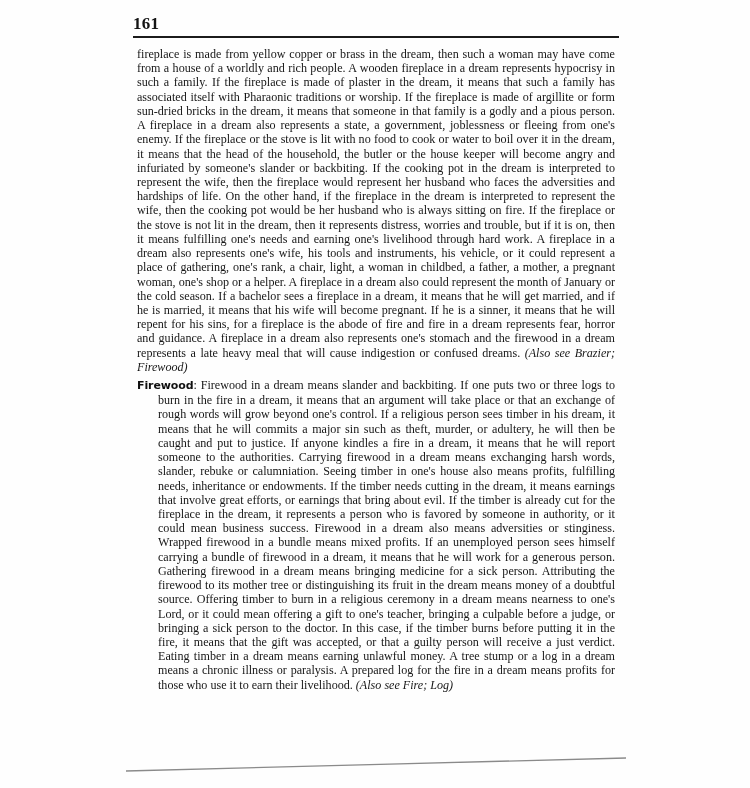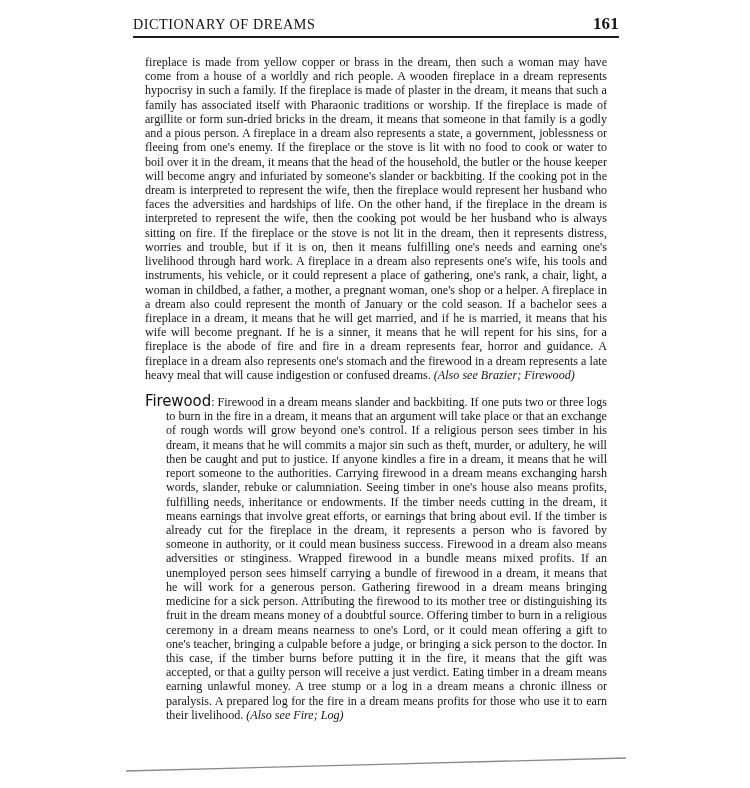--- a/index.html
+++ b/index.html
@@ -63,21 +63,21 @@
 
   
   .column {
     position: absolute;
     left: 133px;
     top: 43px;
     width: 486px;
   }
 
   .para {
-    margin: 12px;
+    margin: 4px;
     font-size: 12.1px;
     line-height: 14.22px;
     text-align: justify;
     text-justify: inter-word;
     color: #161616;
     hyphens: none;
   }
 
   
   .para.continuation {
@@ -85,22 +85,22 @@
   }
 
   
   .para.entry {
     padding-left: 21px;
     text-indent: -21px;
   }
 
   .entry-term {
     font-family: "DejaVu Sans", "Liberation Sans", sans-serif;
-    font-weight: normal;
-    font-size: 15px;
+    font-weight: bold;
+    font-size: 11px;
     letter-spacing: -0.1px;
     color: #101010;
   }
 
   .cross-ref {
     font-style: italic;
   }
 
   
   .foot-rule-wrap {
@@ -114,21 +114,20 @@
   .foot-rule-wrap svg {
     display: block;
   }
 </style>
 </head>
 <body>
 
 <div class="page">
 
   <div class="running-head">
-    <span class="running-title">DICTIONARY OF DREAMS</span>
     <span class="page-number">161</span>
   </div>
   <div class="head-rule"></div>
 
   <div class="column">
 
     <p class="para continuation"><span>fireplace is made from yellow copper or brass in the dream, then such a woman may have come from a house of a worldly and rich people. A wooden fireplace in a dream represents hypocrisy in such a family. If the fireplace is made of plaster in the dream, it means that such a family has associated itself with Pharaonic traditions or worship. If the fireplace is made of argillite or form sun-dried bricks in the dream, it means that someone in that family is a godly and a pious person. A fireplace in a dream also represents a state, a government, joblessness or fleeing from one's enemy. If the fireplace or the stove is lit with no food to cook or water to boil over it in the dream, it means that the head of the household, the butler or the house keeper will become angry and infuriated by someone's slander or backbiting. If the cooking pot in the dream is interpreted to represent the wife, then the fireplace would represent her husband who faces the adversities and hardships of life. On the other hand, if the fireplace in the dream is interpreted to represent the wife, then the cooking pot would be her husband who is always sitting on fire. If the fireplace or the stove is not lit in the dream, then it represents distress, worries and trouble, but if it is on, then it means fulfilling one's needs and earning one's livelihood through hard work. A fireplace in a dream also represents one's wife, his tools and instruments, his vehicle, or it could represent a place of gathering, one's rank, a chair, light, a woman in childbed, a father, a mother, a pregnant woman, one's shop or a helper. A fireplace in a dream also could represent the month of January or the cold season. If a bachelor sees a fireplace in a dream, it means that he will get married, and if he is married, it means that his wife will become pregnant. If he is a sinner, it means that he will repent for his sins, for a fireplace is the abode of fire and fire in a dream represents fear, horror and guidance. A fireplace in a dream also represents one's stomach and the firewood in a dream represents a late heavy meal that will cause indigestion or confused dreams. </span><span class="cross-ref">(Also see Brazier; Firewood)</span></p>
 
     <p class="para entry"><span class="entry-term">Firewood</span><span>: Firewood in a dream means slander and backbiting. If one puts two or three logs to burn in the fire in a dream, it means that an argument will take place or that an exchange of rough words will grow beyond one's control. If a religious person sees timber in his dream, it means that he will commits a major sin such as theft, murder, or adultery, he will then be caught and put to justice. If anyone kindles a fire in a dream, it means that he will report someone to the authorities. Carrying firewood in a dream means exchanging harsh words, slander, rebuke or calumniation. Seeing timber in one's house also means profits, fulfilling needs, inheritance or endowments. If the timber needs cutting in the dream, it means earnings that involve great efforts, or earnings that bring about evil. If the timber is already cut for the fireplace in the dream, it represents a person who is favored by someone in authority, or it could mean business success. Firewood in a dream also means adversities or stinginess. Wrapped firewood in a bundle means mixed profits. If an unemployed person sees himself carrying a bundle of firewood in a dream, it means that he will work for a generous person. Gathering firewood in a dream means bringing medicine for a sick person. Attributing the firewood to its mother tree or distinguishing its fruit in the dream means money of a doubtful source. Offering timber to burn in a religious ceremony in a dream means nearness to one's Lord, or it could mean offering a gift to one's teacher, bringing a culpable before a judge, or bringing a sick person to the doctor. In this case, if the timber burns before putting it in the fire, it means that the gift was accepted, or that a guilty person will receive a just verdict. Eating timber in a dream means earning unlawful money. A tree stump or a log in a dream means a chronic illness or paralysis. A prepared log for the fire in a dream means profits for those who use it to earn their livelihood. </span><span class="cross-ref">(Also see Fire; Log)</span></p>
 

